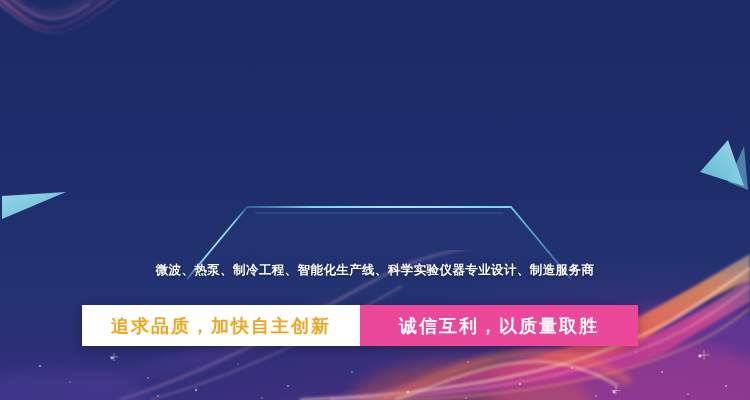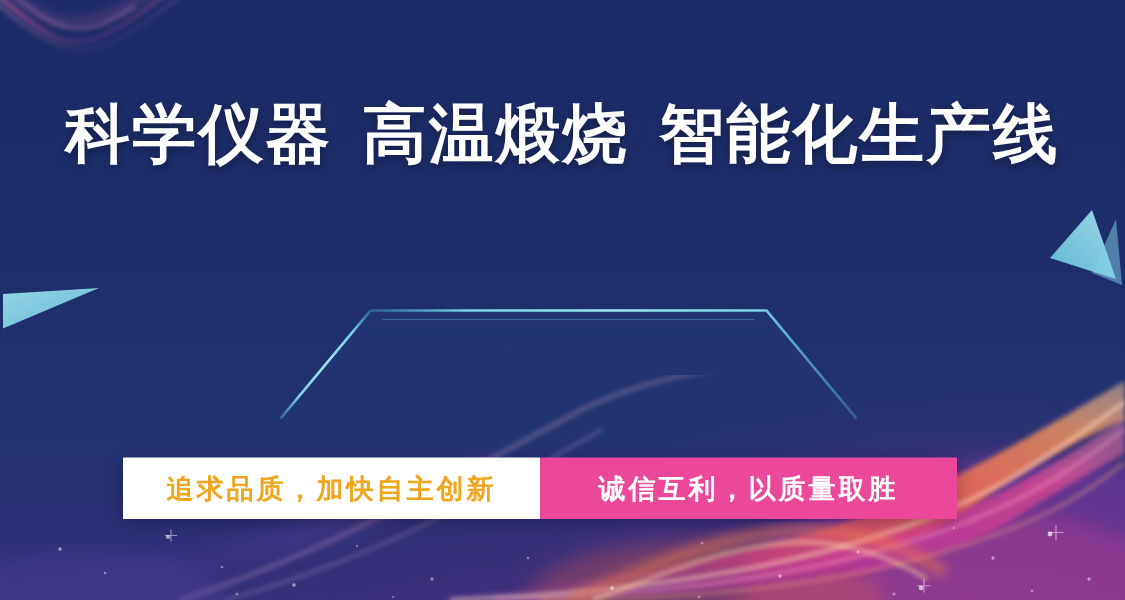--- a/index.html
+++ b/index.html
@@ -235,23 +235,20 @@
       <linearGradient id="trR" x1="1" y1="0" x2="0" y2="1">
         <stop offset="0%" stop-color="#a8e6f0"></stop>
         <stop offset="100%" stop-color="#63c4dc"></stop>
       </linearGradient>
     </defs>
     <polygon points="36,0 52,46 8,32" fill="url(#trR)" opacity=".92"></polygon>
     <polygon points="52,6 56,50 36,42" fill="#7fd4e6" opacity=".5"></polygon>
   </svg>
 
   <div class="headline">
-    <span class="ln ln2">
-      <span>科学仪器</span><span class="gap"></span><span>高温煅烧</span><span class="gap"></span><span>智能化生产线</span>
-    </span>
   </div>
 
   <svg class="frame-wrap" viewBox="0 0 388 76" preserveAspectRatio="none">
     <defs>
       <linearGradient id="fr" x1="0" y1="0" x2="1" y2="0">
         <stop offset="0%" stop-color="#4fbcd8" stop-opacity=".35"></stop>
         <stop offset="20%" stop-color="#7fdcee" stop-opacity=".95"></stop>
         <stop offset="50%" stop-color="#9fe8f4" stop-opacity="1"></stop>
         <stop offset="80%" stop-color="#7fdcee" stop-opacity=".95"></stop>
         <stop offset="100%" stop-color="#4fbcd8" stop-opacity=".35"></stop>
@@ -261,19 +258,20 @@
         <stop offset="100%" stop-color="#2a3f86" stop-opacity="0"></stop>
       </linearGradient>
     </defs>
     <path d="M62,2 L326,2 L386,74 L2,74 Z" fill="url(#frFill)"></path>
     <path d="M62,2 L326,2 L386,74" stroke="url(#fr)" stroke-width="1.8" fill="none"></path>
     <path d="M62,2 L2,74" stroke="url(#fr)" stroke-width="1.8" fill="none"></path>
     <path d="M70,8 L318,8" stroke="#6fd2e6" stroke-width=".7" fill="none" opacity=".35"></path>
   </svg>
 
 
+  <div class="subtitle">微波、热泵、制冷工程、智能化生产线、科学实验仪器专业设计、制造服务商</div>
 
   <div class="tagbar">
     <div class="tag tag-left">追求品质，加快自主创新</div>
     <div class="tag tag-right">诚信互利，以质量取胜</div>
   </div>
 
 </div>
 
 </body></html>

